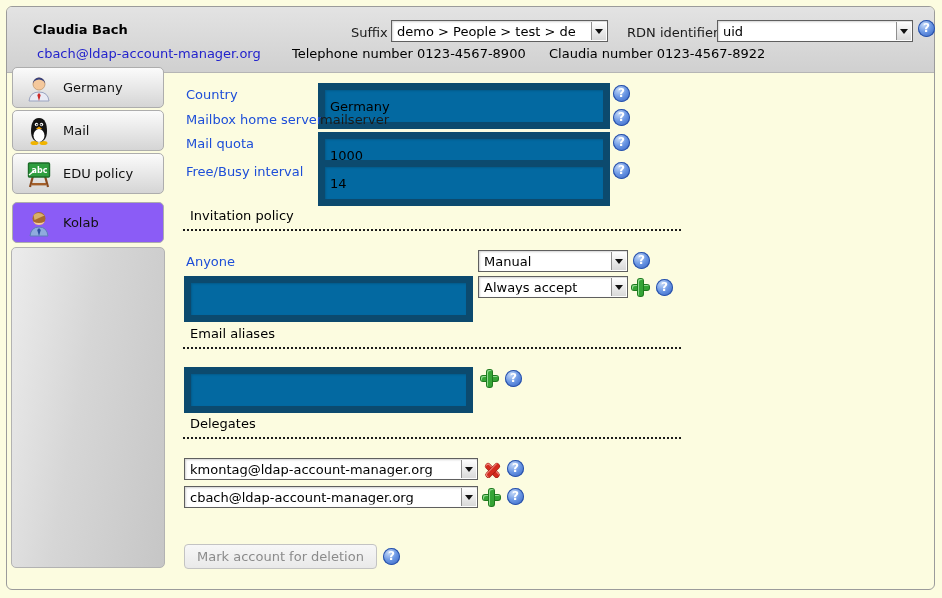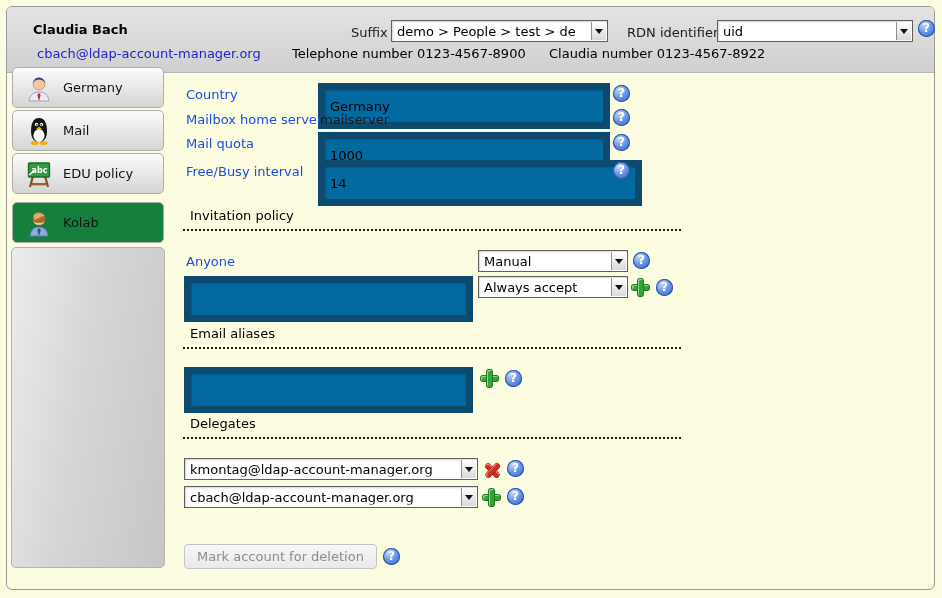--- a/index.html
+++ b/index.html
@@ -61,21 +61,21 @@
   .xico::before,.xico::after { content:""; position:absolute; left:0; top:6.5px;
     width:17px; height:4.5px; background:#d42b1e; border-radius:2px;
     box-shadow:inset 1px 1px 0 #f08a80, 0 0 0 .5px #9c1c12; }
   .xico::before { transform:rotate(45deg); }
   .xico::after { transform:rotate(-45deg); }
 
   
   .tab { left:12px; width:152px; height:41px; border:1px solid #adadad; border-radius:5px;
     background:linear-gradient(#fbfbfb,#d5d5d5); cursor:pointer;
     display:flex; align-items:center; }
-  .tab.active { background:#15803d; }
+  .tab.active { background:#8b5cf6; }
   .ticon { width:30px; height:30px; margin-left:11px; flex:none; }
   .tlabel { margin-left:9px; color:#111; }
   #side-panel { left:11px; top:247px; width:154px; height:321px;
     background:linear-gradient(100deg,#ececec 0%,#d6d6d6 45%,#c6c6c6 100%);
     border:1px solid #b2b2b2; border-radius:5px; }
 
   
   .flabel { color:#1d4ed8; }
   .fvalue { color:#1a1a1a; }
   .section-head { width:498px; font-weight:normal; padding:0 0 6px 7px;
@@ -174,21 +174,21 @@
 
 <span class="abs flabel" style="left:186px;top:112px">Mailbox home server</span>
 <span class="abs fvalue" style="left:320px;top:112px">mailserver</span>
 <span class="abs help" style="left:613px;top:109px"></span>
 
 <span class="abs flabel" style="left:186px;top:136px">Mail quota</span>
 <input class="tin" style="left: 318px; top: 132px; width: 292px;" value="1000">
 <span class="abs help" style="left:613px;top:134px"></span>
 
 <span class="abs flabel" style="left:186px;top:164px">Free/Busy interval</span>
-<input class="tin" style="left: 318px; top: 160px; width: 324px;" value="14">
+<input class="tin" style="left: 318px; top: 160px; width: 292px;" value="14">
 <span class="abs help" style="left:613px;top:162px"></span>
 
 <div class="abs section-head" style="left:183px;top:208px">Invitation policy</div>
 <span class="abs flabel" style="left:186px;top:254px">Anyone</span>
 <div class="abs select" style="left:478px;top:250px;width:150px">
   <span class="s-txt">Manual</span>
   <span class="s-btn"></span>
 </div>
 <span class="abs help" style="left:633px;top:252px"></span>
 

